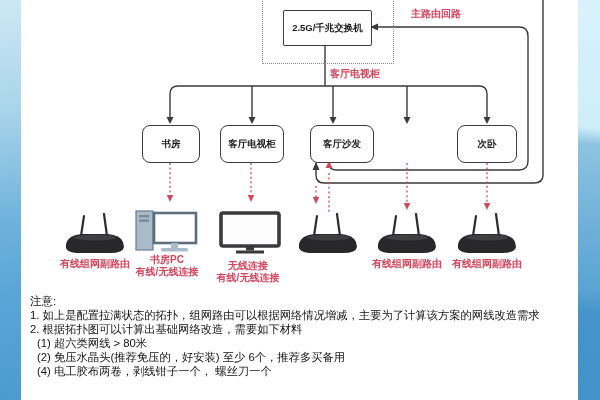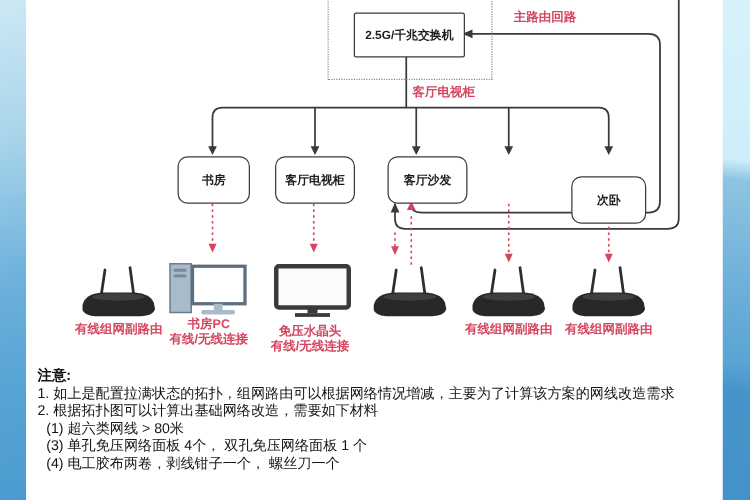--- a/index.html
+++ b/index.html
@@ -20,32 +20,32 @@
 
   .node{position:absolute;background:#fff;border:1.4px solid #3d3d3d;
     display:flex;align-items:center;justify-content:center;
     font-size:9.5px;font-weight:600;color:#1d1d1d;white-space:nowrap;}
   .switch-box{left:283px;top:10px;width:87px;height:34px;border-radius:2px;z-index:2;text-align:right;}
   .room{border-radius:8px;}
   .room-1{left:142px;top:125px;width:56px;height:36px;}
   .room-2{left:220px;top:125px;width:62px;height:36px;}
   .room-3{left:310px;top:125px;width:62px;height:36px;}
   .room-4{left:377px;top:125px;width:60px;height:36px;}
-  .room-5{left:457px;top:125px;width:58px;height:36px;margin-top:16px;}
+  .room-5{left:457px;top:125px;width:58px;height:36px;}
 
   .red-note{position:absolute;color:#d4455e;font-size:10px;font-weight:700;white-space:nowrap;}
   .loop-label{left:411px;top:7px;text-align:center;}
   .cable-label{left:330px;top:67px;}
 
   .device{position:absolute;}
   .dev-label{position:absolute;color:#d4455e;font-size:10px;font-weight:700;
     text-align:center;width:100px;line-height:11.5px;white-space:nowrap;}
 
   .notes{position:absolute;left:30px;top:294px;width:548px;color:#141414;}
-  .notes .n-title{font-size:11.5px;font-weight:700;height:14px;line-height:14px;}
+  .notes .n-title{font-size:11.5px;font-weight:400;height:14px;line-height:14px;}
   .notes .n-line{font-size:11.3px;height:14px;line-height:14px;white-space:nowrap;}
   .notes .n-sub{padding-left:7px;}
 </style>
 </head>
 <body>
 
 <div id="stage">
   <div class="bg-left"></div>
   <div class="bg-right"></div>
   <div class="content"></div>
@@ -139,21 +139,21 @@
   </div>
 
   <div class="device" style="left:219px;top:211px;">
     <svg width="62" height="46" viewBox="0 0 62 46">
       <rect x="2" y="2" width="58" height="33" rx="2" fill="#fcfcfc" stroke="#3a3a3c" stroke-width="3.6"></rect>
       <rect x="27" y="35" width="8" height="4.5" fill="#3a3a3c"></rect>
       <rect x="17" y="39.5" width="28" height="3" fill="#3a3a3c"></rect>
     </svg>
   </div>
   <div class="dev-label" style="left:198px;top:260px;">
-    <div>免压水晶头</div>
+    <div>无线连接</div>
     <div>有线/无线连接</div>
   </div>
 
   <div class="device" style="left:293px;top:213px;">
     <svg width="70" height="42" viewBox="0 0 70 42">
       <path d="M24,3 L21,23" stroke="#2e2e30" stroke-width="2.2" stroke-linecap="round" fill="none"></path>
       <path d="M44,1 L47,23" stroke="#2e2e30" stroke-width="2.2" stroke-linecap="round" fill="none"></path>
       <path d="M6,31 Q8,22 22,21 L48,21 Q60,22 63,29 L64,34 Q63,40 50,40 L16,40 Q7,39 6,35 Z" fill="#28282a"></path>
       <ellipse cx="35" cy="24.5" rx="21" ry="3" fill="#4b4b50" opacity="0.65"></ellipse>
     </svg>
@@ -177,16 +177,16 @@
       <ellipse cx="35" cy="24.5" rx="21" ry="3" fill="#4b4b50" opacity="0.65"></ellipse>
     </svg>
   </div>
   <div class="dev-label" style="left:437px;top:258px;">有线组网副路由</div>
 
   <div class="notes">
     <div class="n-title">注意:</div>
     <div class="n-line">1. 如上是配置拉满状态的拓扑，组网路由可以根据网络情况增减，主要为了计算该方案的网线改造需求</div>
     <div class="n-line">2. 根据拓扑图可以计算出基础网络改造，需要如下材料</div>
     <div class="n-line n-sub">(1) 超六类网线 &gt; 80米</div>
-    <div class="n-line n-sub">(3) 单孔免压网络面板 4个， 双孔免压网络面板 1 个</div>
+    <div class="n-line n-sub">(2) 免压水晶头(推荐免压的，好安装) 至少 6个，推荐多买备用</div>
     <div class="n-line n-sub">(4) 电工胶布两卷，剥线钳子一个， 螺丝刀一个</div>
   </div>
 </div>
 
 </body></html>

